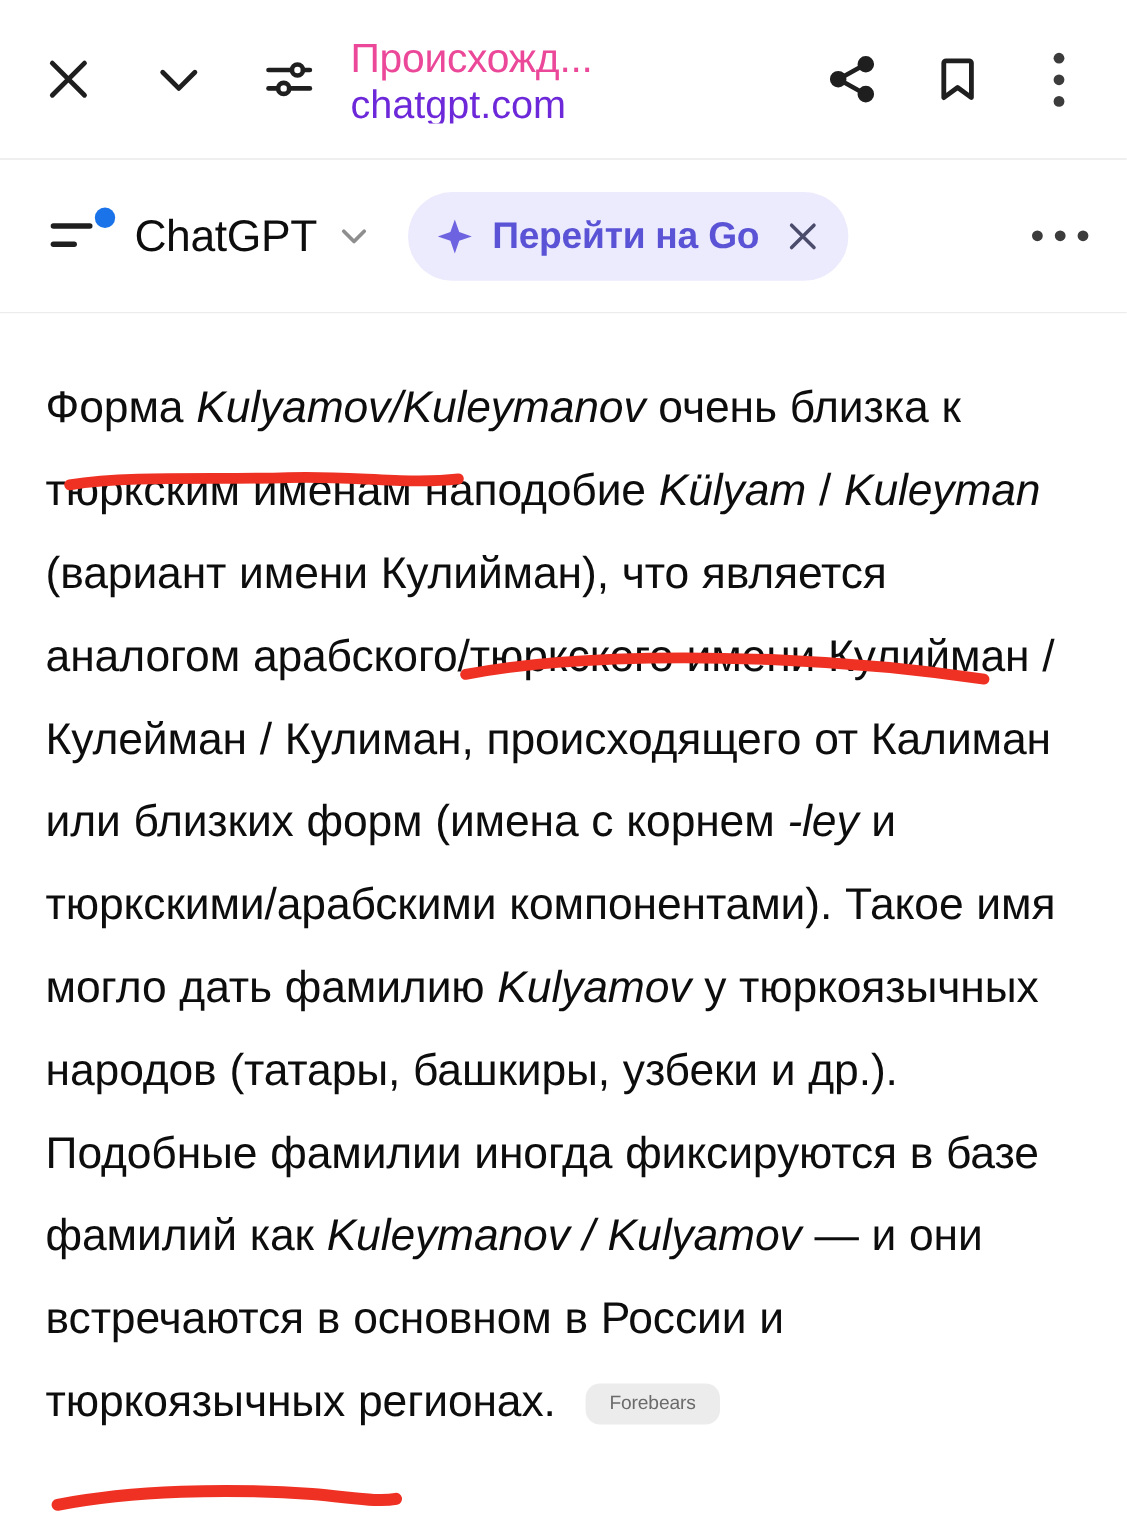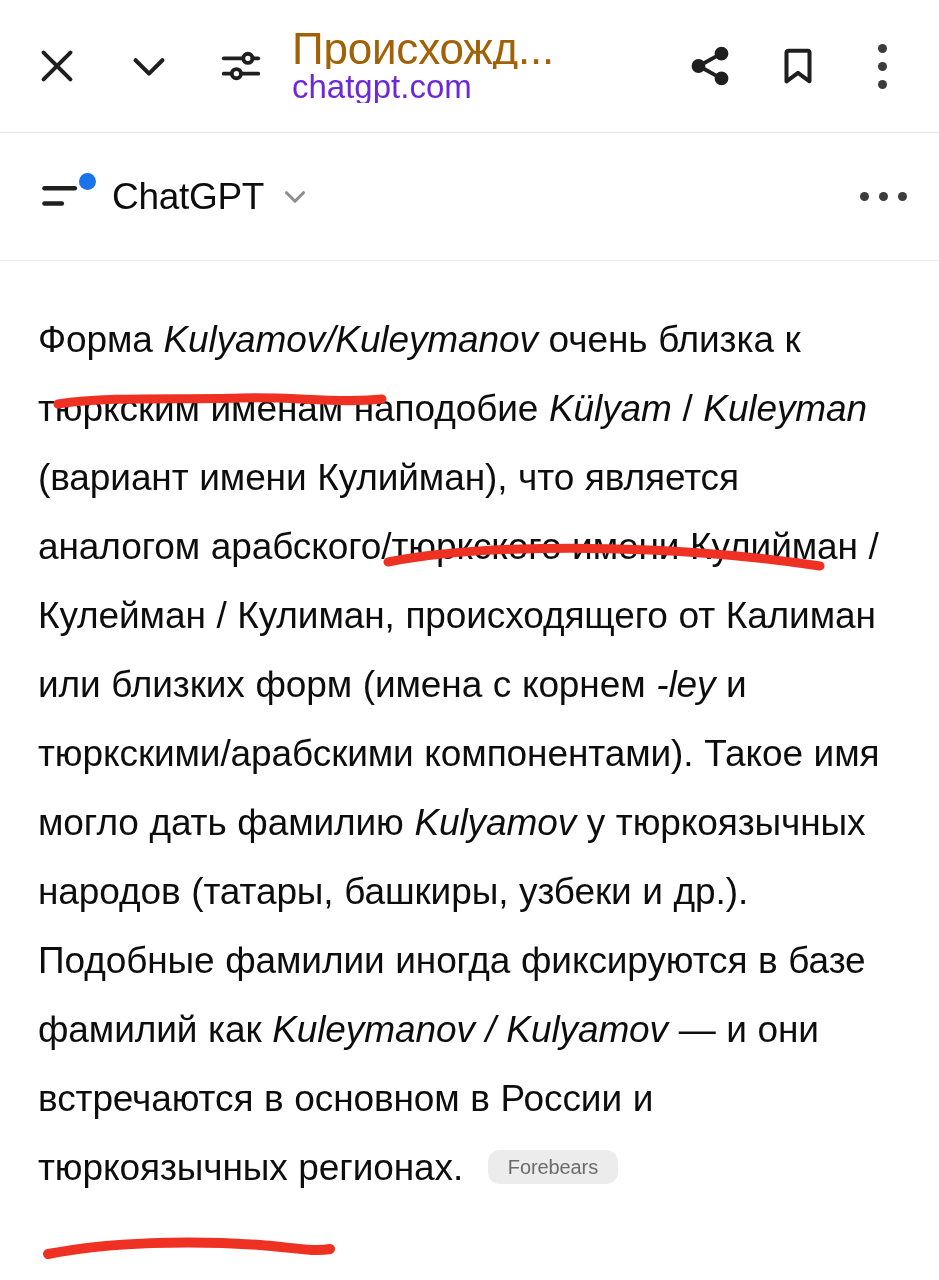--- a/index.html
+++ b/index.html
@@ -34,23 +34,23 @@
   .cct-titles {
     flex: 1 1 auto;
     min-width: 0;
     display: flex;
     flex-direction: column;
     justify-content: center;
     padding-left: 16px;
     padding-right: 8px;
   }
   .cct-title {
-    font-size: 44px;
+    font-size: 34px;
     line-height: 40px;
-    color: #a16207;
+    color: #ec4899;
     white-space: nowrap;
     overflow: hidden;
     text-overflow: ellipsis;
     letter-spacing: -0.2px;
   }
   .cct-url {
     font-size: 33px;
     line-height: 32px;
     color: #6d28d9;
     white-space: nowrap;
@@ -147,21 +147,21 @@
 
   .source-chip {
     display: inline-flex;
     align-items: center;
     justify-content: center;
     height: 34px;
     padding: 0 20px;
     border-radius: 12px;
     background: #ececec;
     color: #6b6b6b;
-    font-size: 20px;
+    font-size: 16px;
     line-height: 50px;
     vertical-align: 6px;
     margin-left: 14px;
   }
 
   
   .annot {
     position: absolute;
     left: 0; top: 0;
     width: 939px; height: 1280px;
@@ -239,20 +239,34 @@
 
   <div class="brand">
     <span class="brand-name">ChatGPT</span>
     <span class="chev">
       <svg width="34" height="34" viewBox="0 0 24 24" fill="none" stroke="#8e8e8e" stroke-width="2.2" stroke-linecap="round" stroke-linejoin="round">
         <polyline points="6,9 12,15 18,9"></polyline>
       </svg>
     </span>
   </div>
 
+  <div class="go-pill">
+    <span style="display:flex;align-items:center;">
+      <svg width="34" height="34" viewBox="0 0 24 24" fill="#6d63e0">
+        <path d="M12 2 L14.6 9.4 L22 12 L14.6 14.6 L12 22 L9.4 14.6 L2 12 L9.4 9.4 Z"></path>
+      </svg>
+    </span>
+    <span class="go-label">Перейти на Go</span>
+    <span class="go-close">
+      <svg width="32" height="32" viewBox="0 0 24 24" fill="none" stroke="#4b4b6b" stroke-width="2.2" stroke-linecap="round">
+        <line x1="5" y1="5" x2="19" y2="19"></line>
+        <line x1="19" y1="5" x2="5" y2="19"></line>
+      </svg>
+    </span>
+  </div>
 
   <div class="kebab">
     <div class="dot3-h">
       <span class="dot3"></span>
         <span class="dot3"></span>
         <span class="dot3"></span>
     </div>
   </div>
 </div>
 

